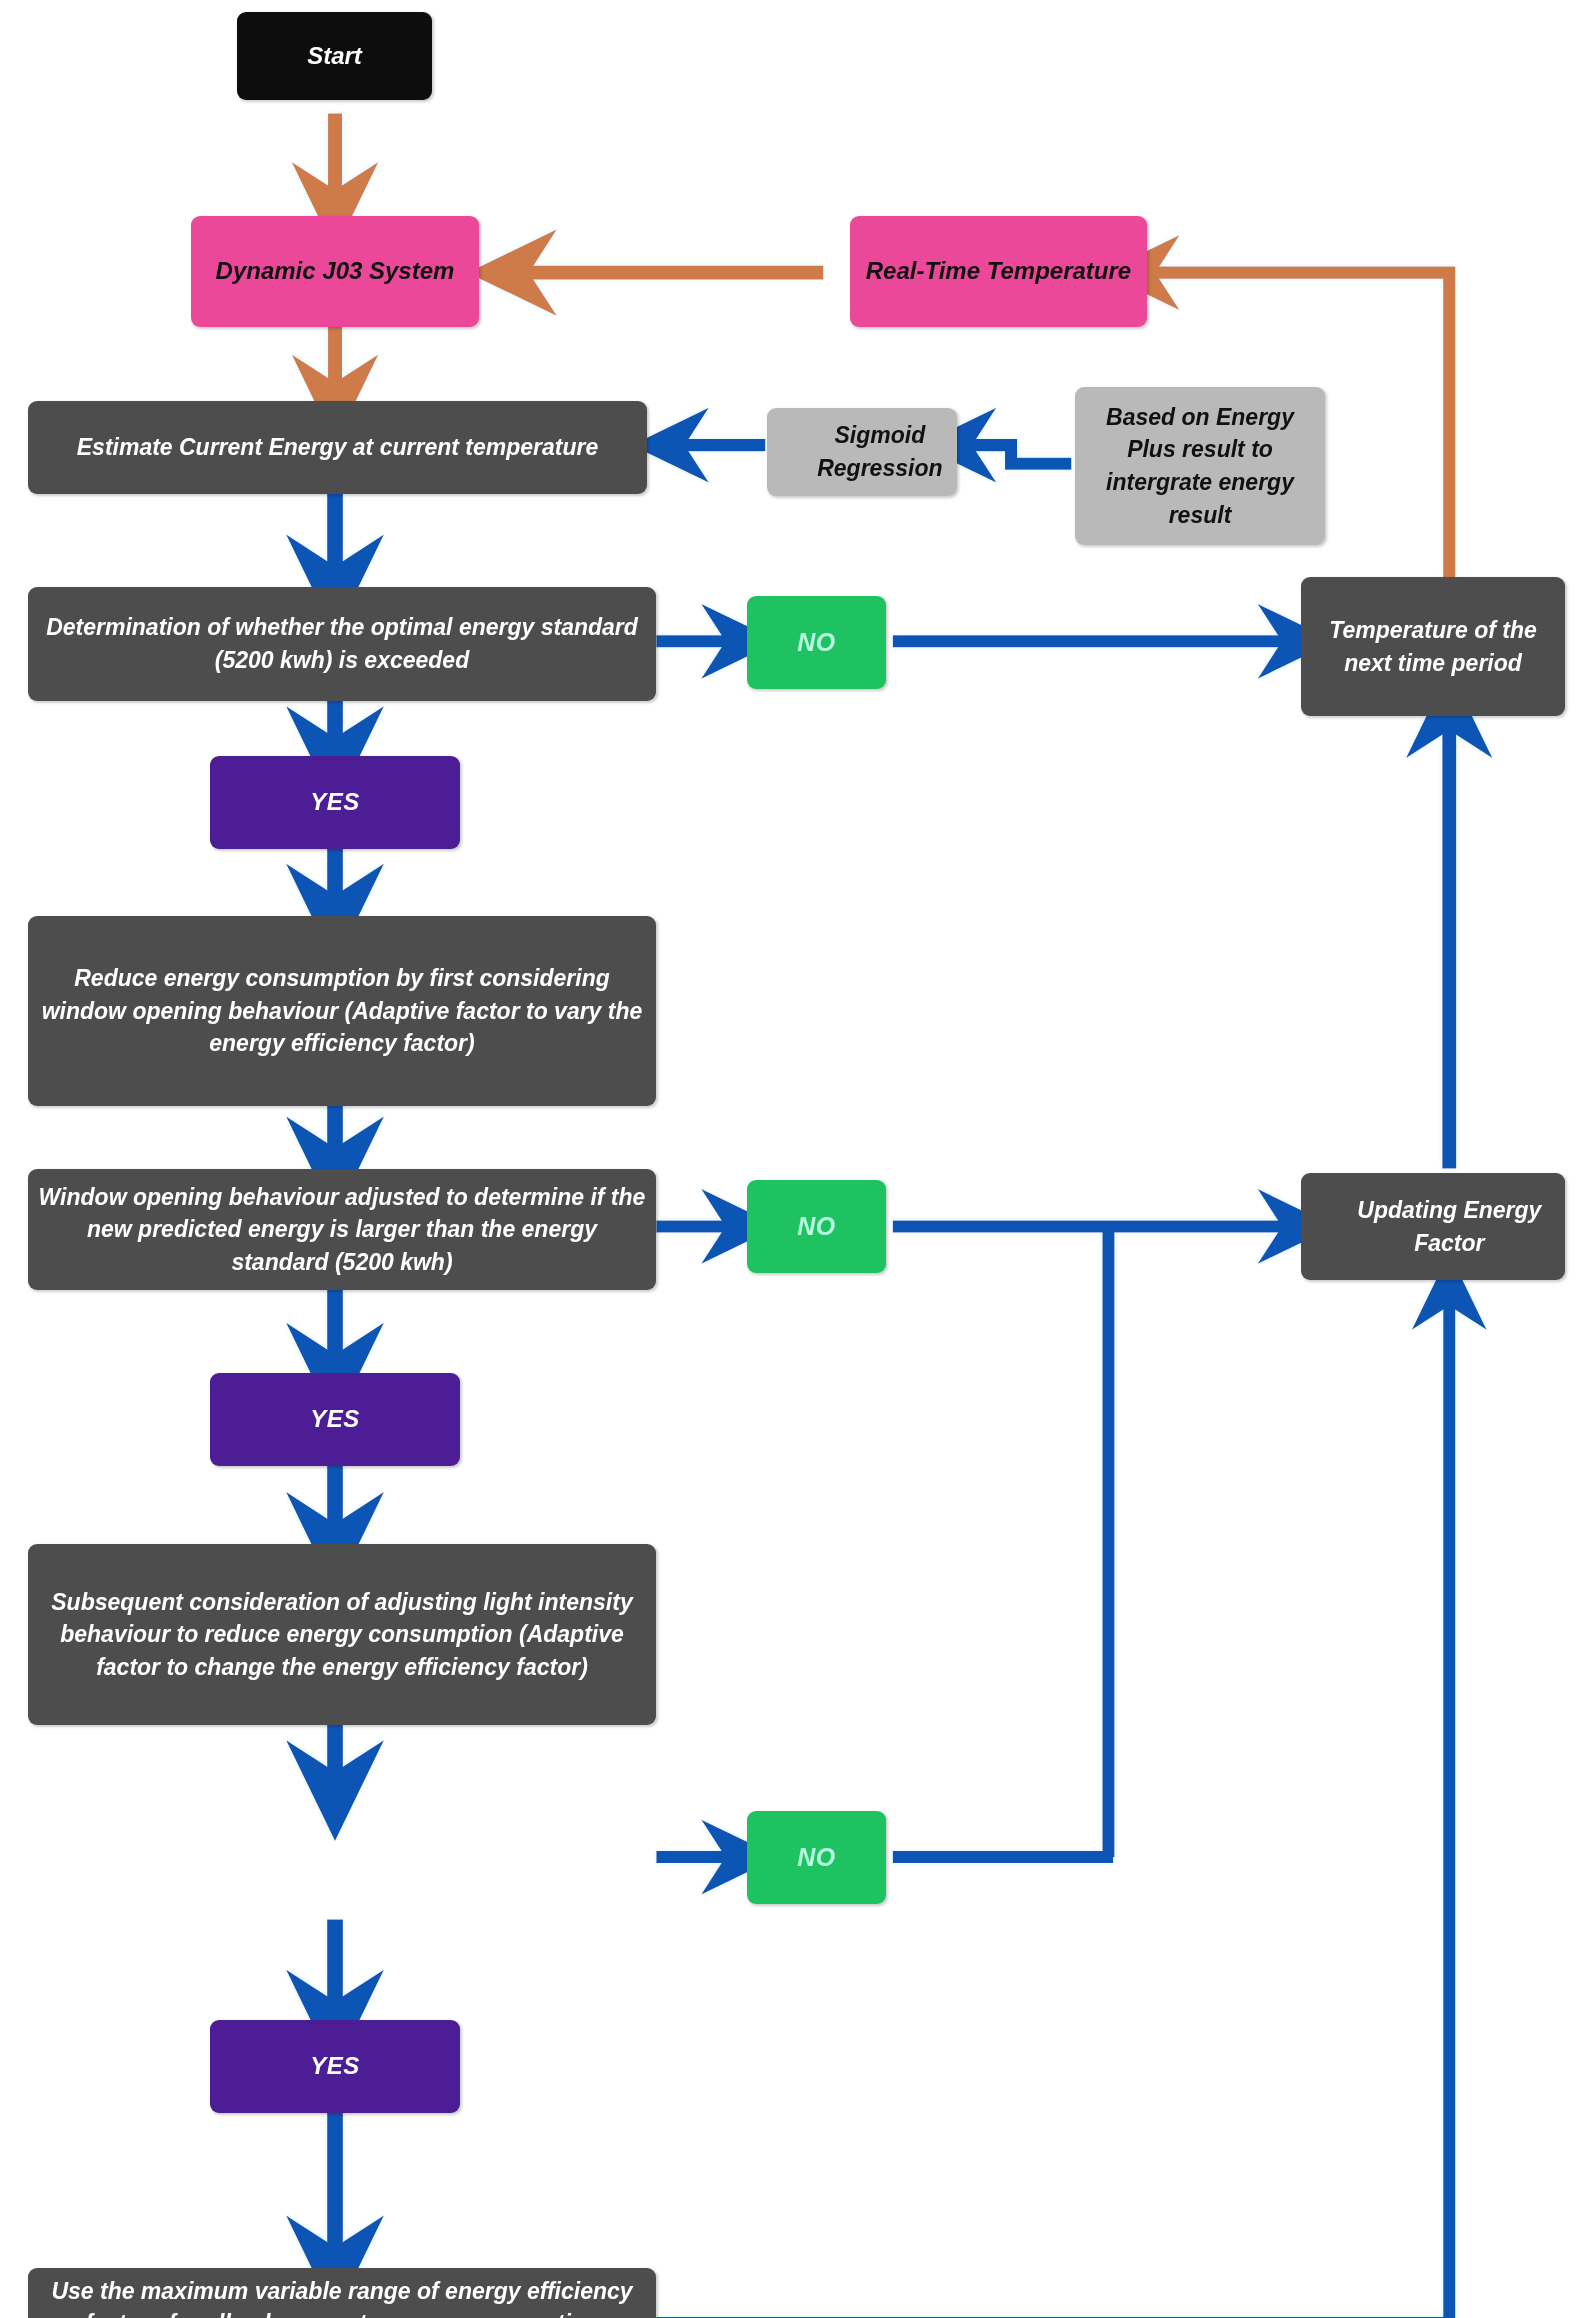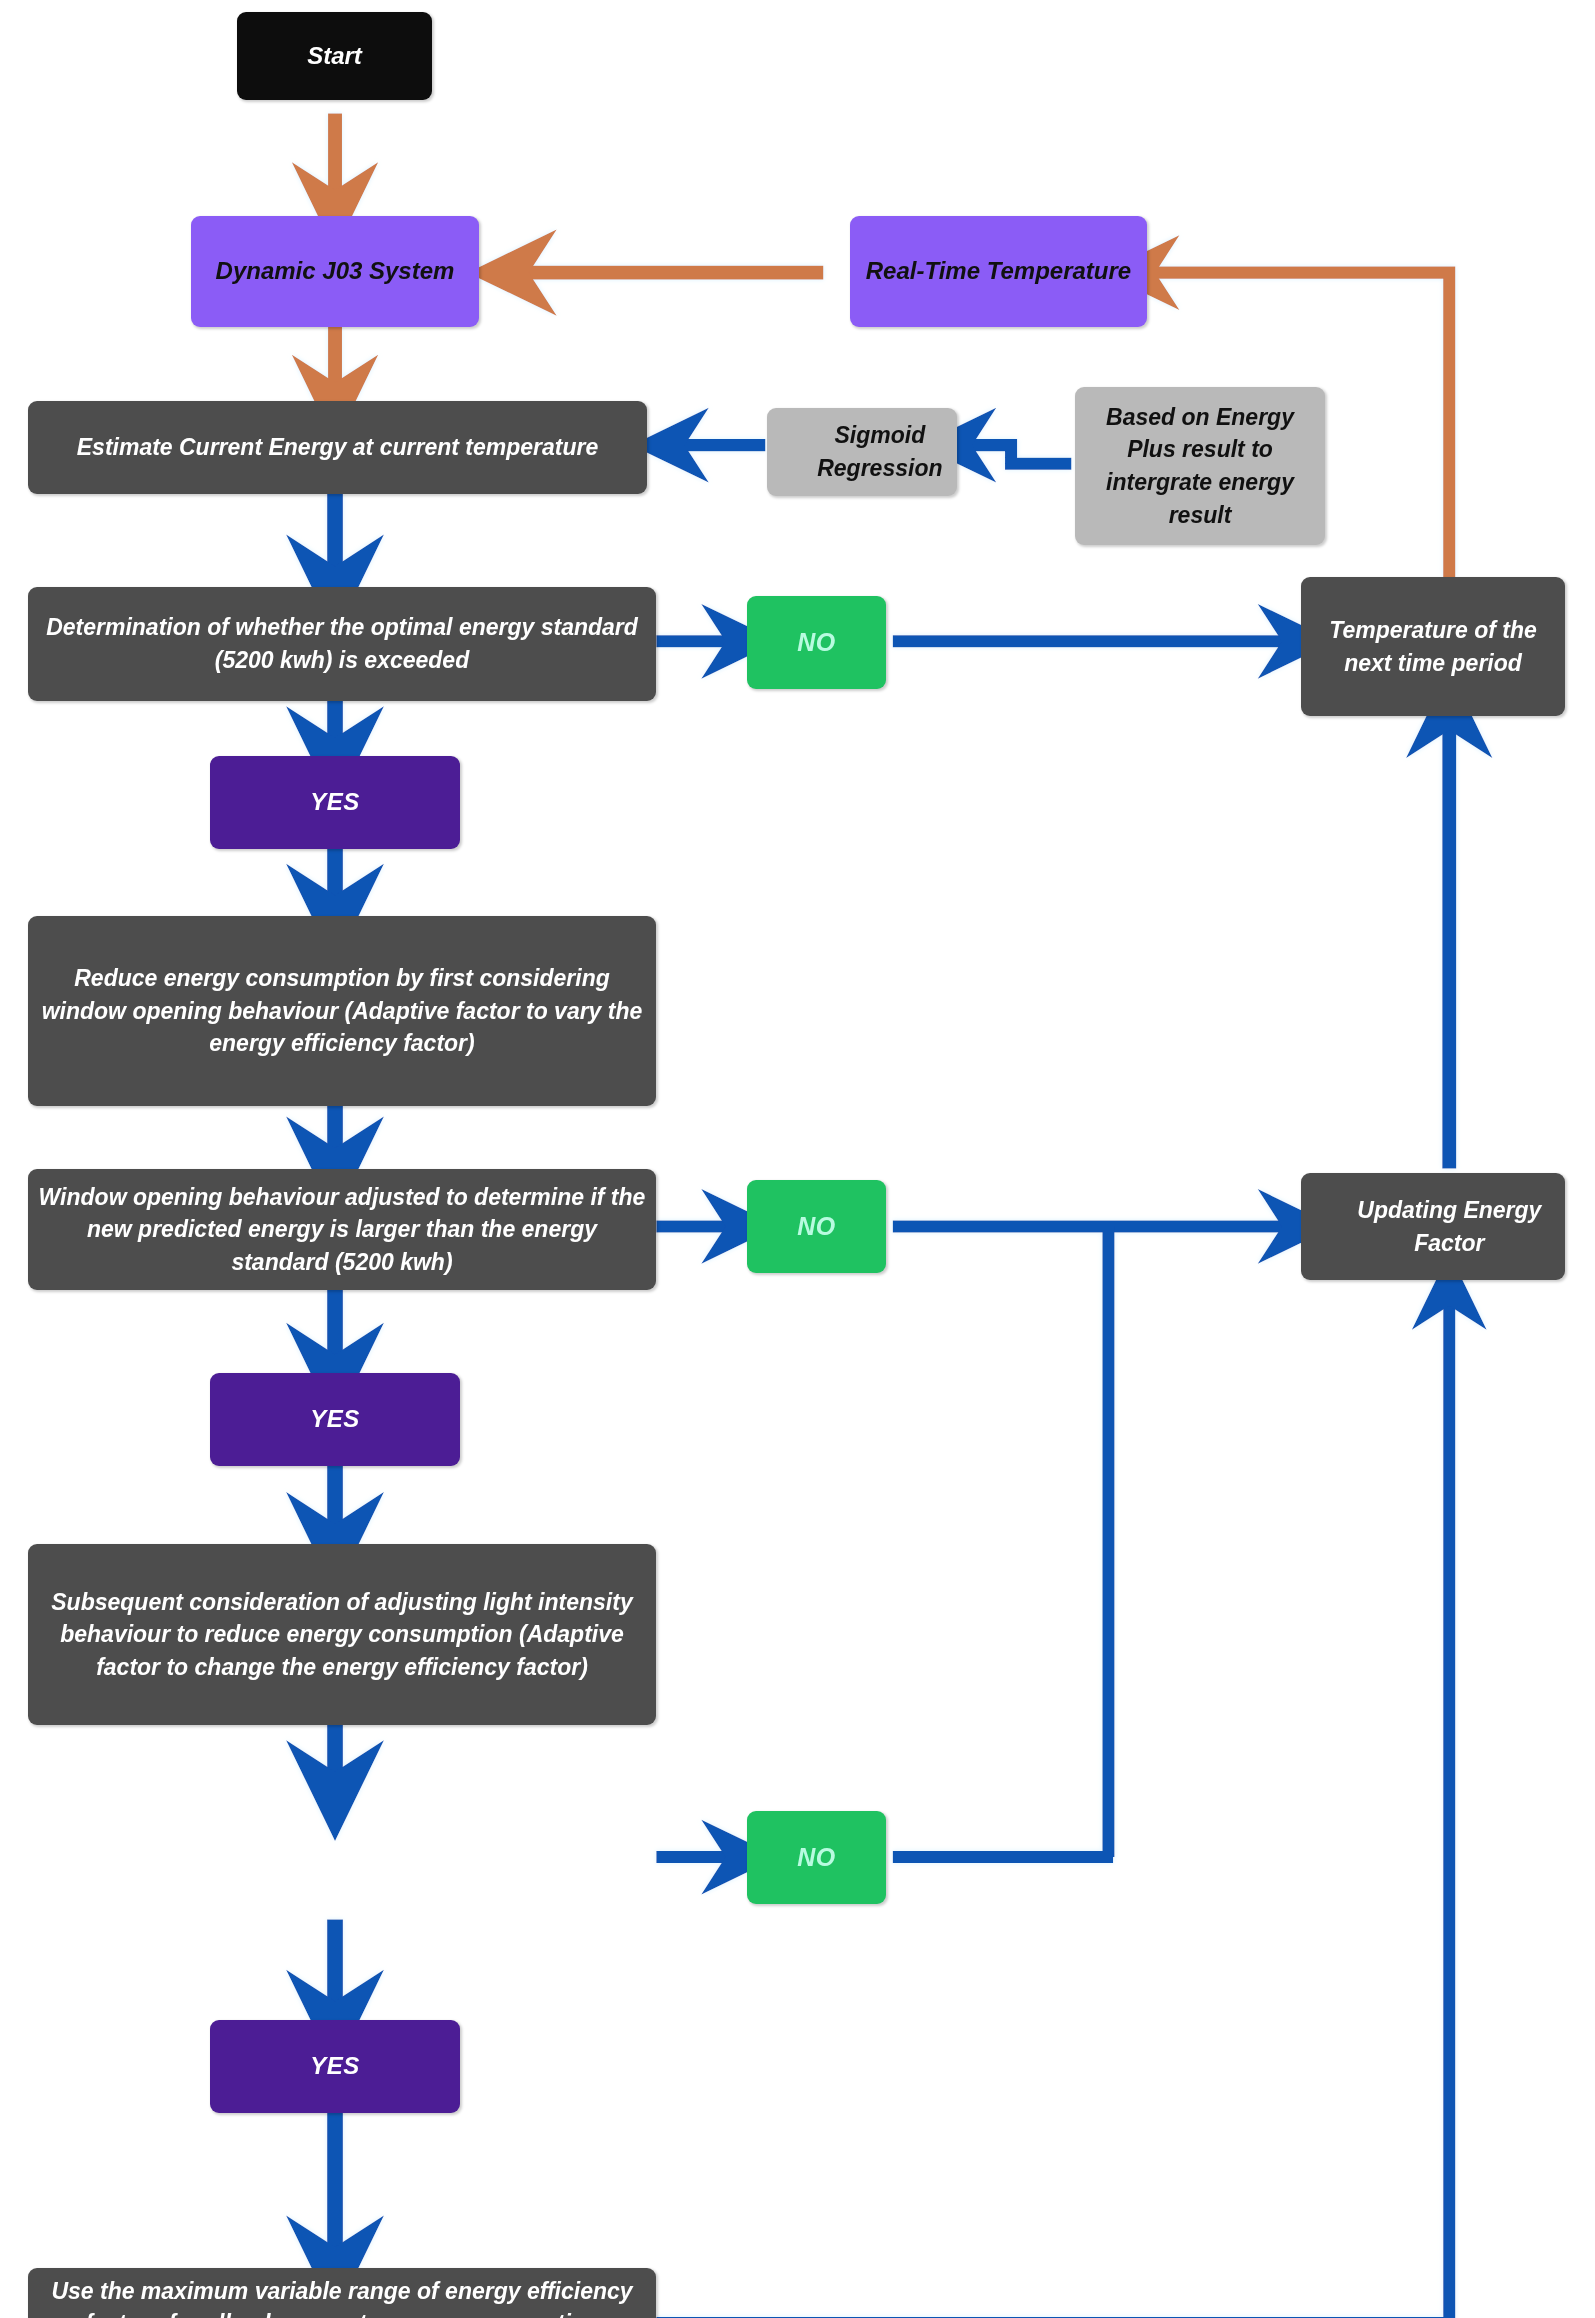--- a/index.html
+++ b/index.html
@@ -20,21 +20,21 @@
     text-align:center;
     border-radius:9px;
     font-weight:bold;
     line-height:1.42;
     z-index:5;
     padding:4.6px 8.3px;
     box-shadow:1.4px 1.4px 2.8px rgba(0,0,0,0.20);
     font-style:italic;
   }
   .n-start{background:#0d0d0d;color:#ffffff;font-size:24px;}
-  .n-light{background:#8b5cf6;color:#111111;font-size:24px;}
+  .n-light{background:#ec4899;color:#111111;font-size:24px;}
   .n-grey{background:#b9b9b9;color:#111111;font-size:23px;}
   .n-dark{background:#4d4d4d;color:#ffffff;font-size:23px;}
   .n-yes{background:#4c1d95;color:#ffffff;font-size:24px;letter-spacing:0.5px;}
   .n-no{background:#1fc261;color:#b8fbe0;font-size:25px;letter-spacing:0.5px;}
 
   svg#wires{
     position:absolute;
     left:0;top:0;
     width:1596px;
     height:2419px;

